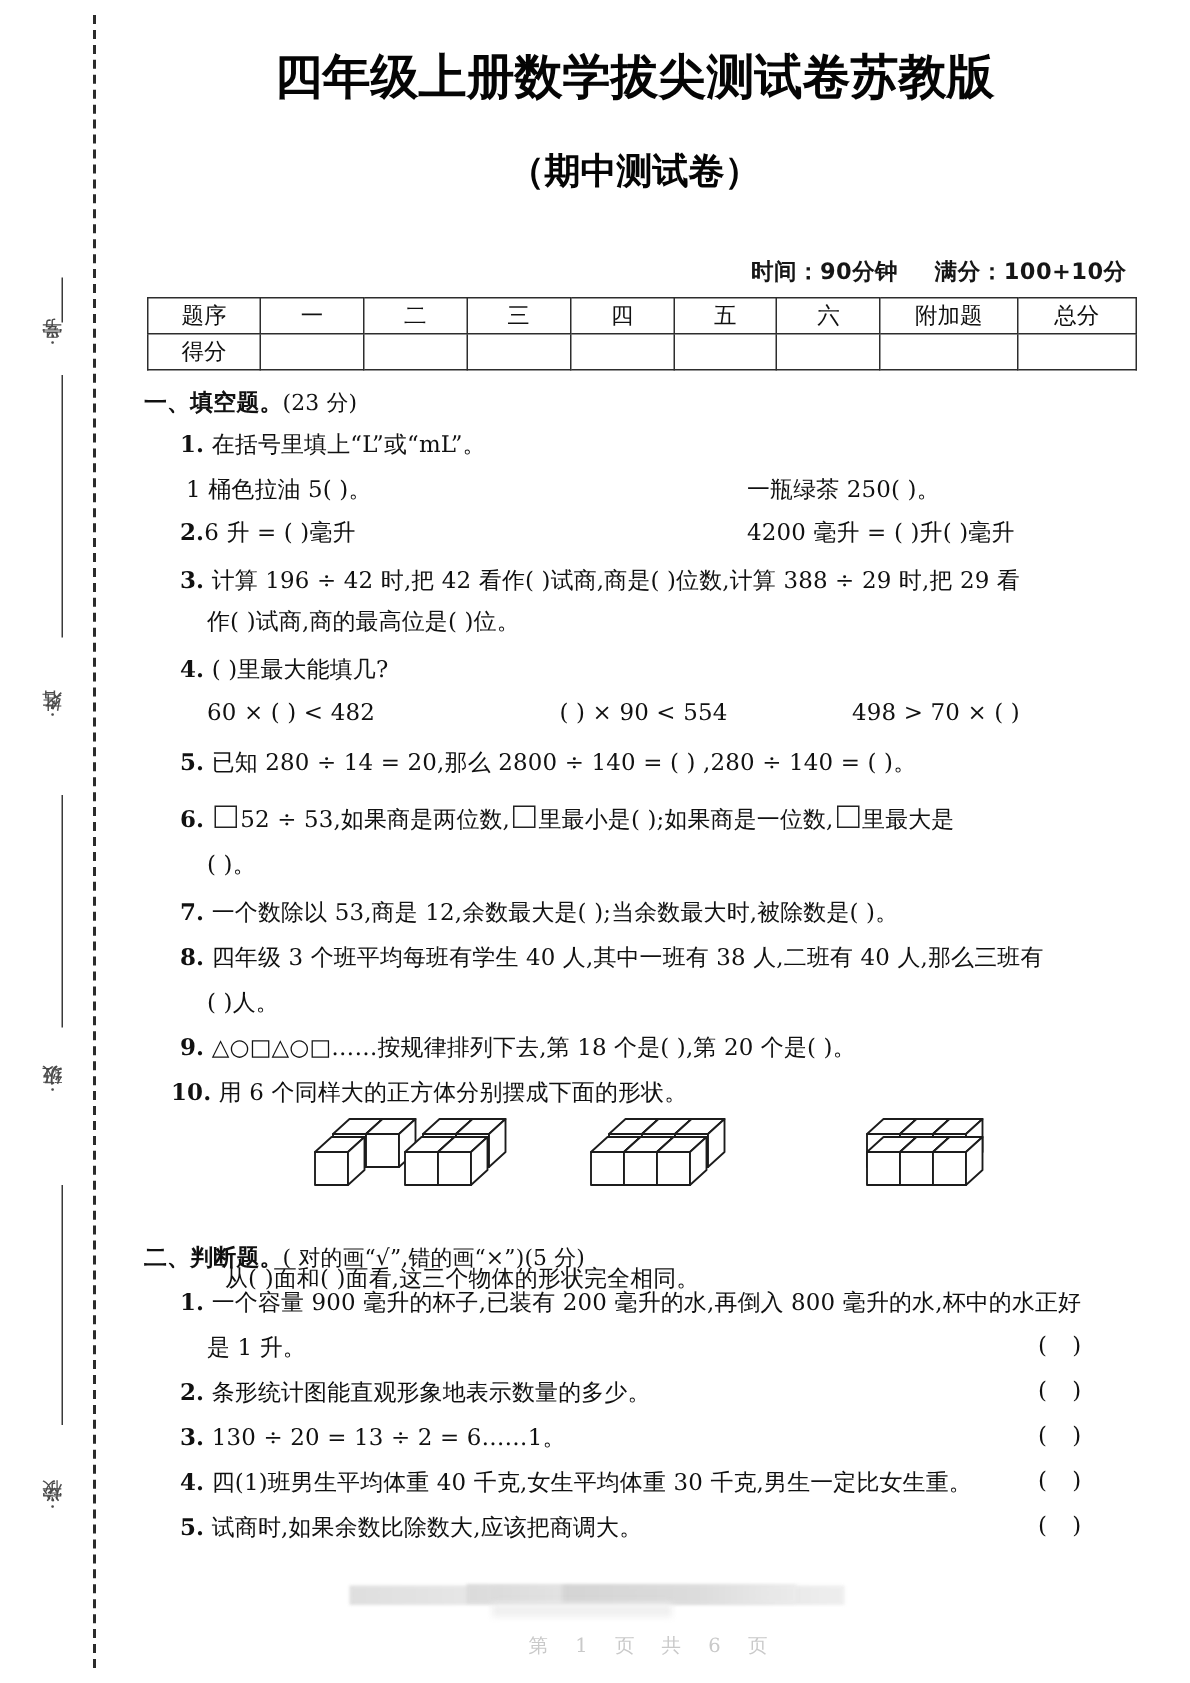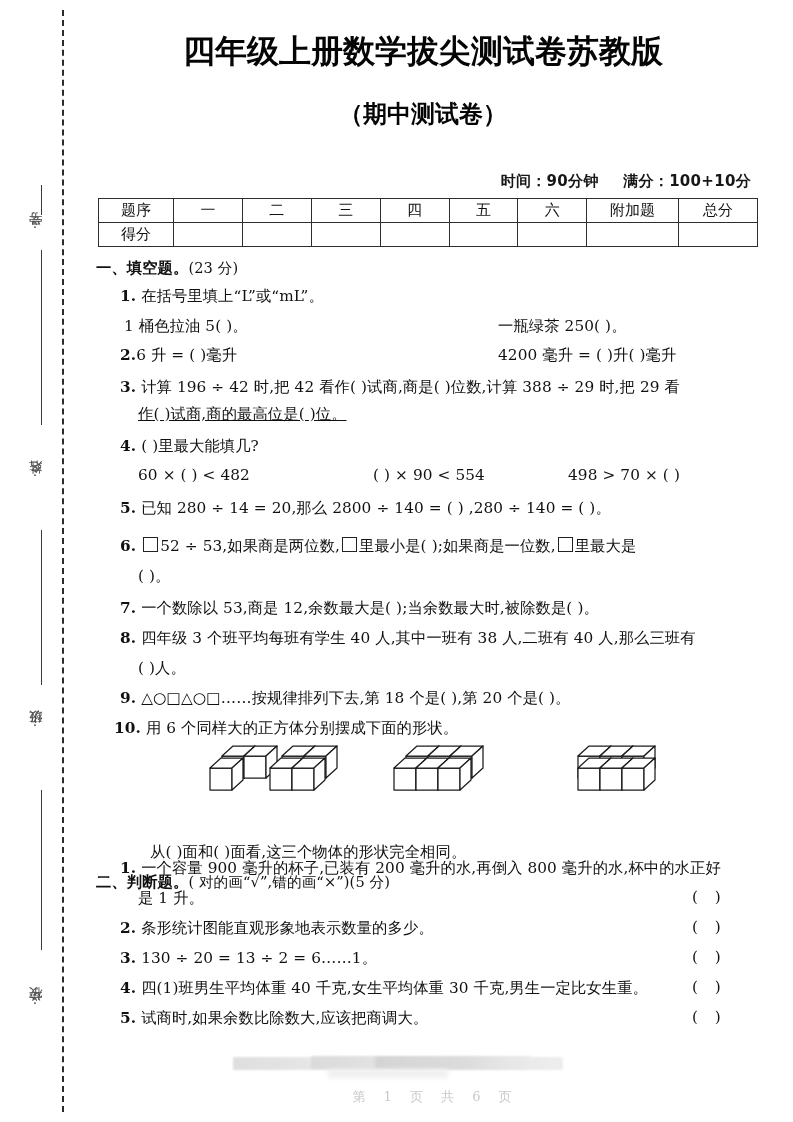--- a/index.html
+++ b/index.html
@@ -217,21 +217,21 @@
 
   <div class="q" style="left:42px;top:345px;">
     <span class="num">2.</span><span>6 升 = (            )毫升</span>
   </div>
   <div class="q" style="left:420px;top:345px;">4200 毫升 = (        )升(            )毫升</div>
 
   <div class="q" style="left:42px;top:377px;">
     <span class="num">3.</span>
     <span>计算 196 ÷ 42 时,把 42 看作(            )试商,商是(            )位数,计算 388 ÷ 29 时,把 29 看</span>
   </div>
-  <div class="q" style="left:60px;top:404px;text-decoration:underline;">作(            )试商,商的最高位是(            )位。</div>
+  <div class="q" style="left:60px;top:404px;">作(            )试商,商的最高位是(            )位。</div>
 
   <div class="q" style="left:42px;top:436px;">
     <span class="num">4.</span>
     <span>(            )里最大能填几?</span>
   </div>
   <div class="q" style="left:60px;top:466px;">60 × (            ) &lt; 482</div>
   <div class="q" style="left:295px;top:466px;">(            ) × 90 &lt; 554</div>
   <div class="q" style="left:490px;top:466px;">498 &gt; 70 × (            )</div>
 
   <div class="q" style="left:42px;top:498px;">
@@ -352,21 +352,21 @@
         <path d="M54,28 L65,18 L65,40 L54,50 Z"></path>
         <path d="M54,28 L76,28 L76,50 L54,50 Z"></path>
         <path d="M54,28 L65,18 L87,18 L76,28 Z"></path>
         <path d="M76,28 L87,18 L87,40 L76,50 Z"></path>
       </g>
     </svg>
   </div>
 
   <div class="q" style="left:72px;top:798px;margin-top:44px;">从(            )面和(            )面看,这三个物体的形状完全相同。</div>
 
-  <div class="q sechead" style="left:18px;top:828px;margin-top:44px;">
+  <div class="q sechead" style="left:18px;top:828px;">
     <span>二、判断题。</span><span class="pts">( 对的画“√”,错的画“×”)</span><span class="pts">(5 分)</span>
   </div>
 
   <div class="q" style="left:42px;top:858px;">
     <span class="num">1.</span>
     <span>一个容量 900 毫升的杯子,已装有 200 毫升的水,再倒入 800 毫升的水,杯中的水正好</span>
   </div>
   <div class="q" style="left:60px;top:888px;">是 1 升。</div>
   <div class="judgebr" style="left:614px;top:888px;">(        )</div>
 

